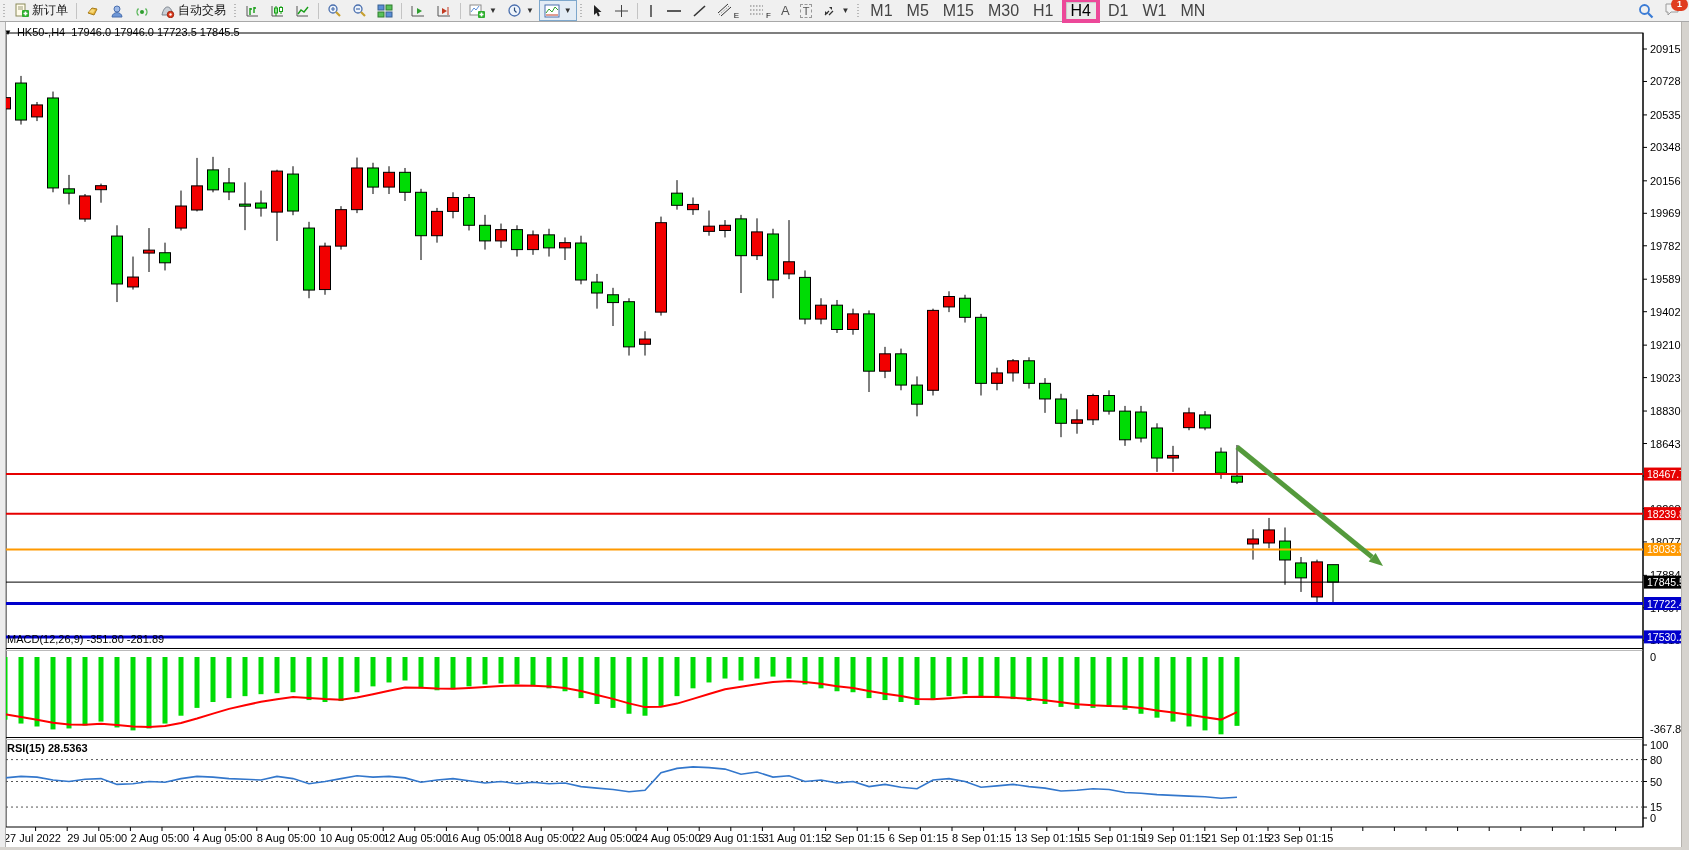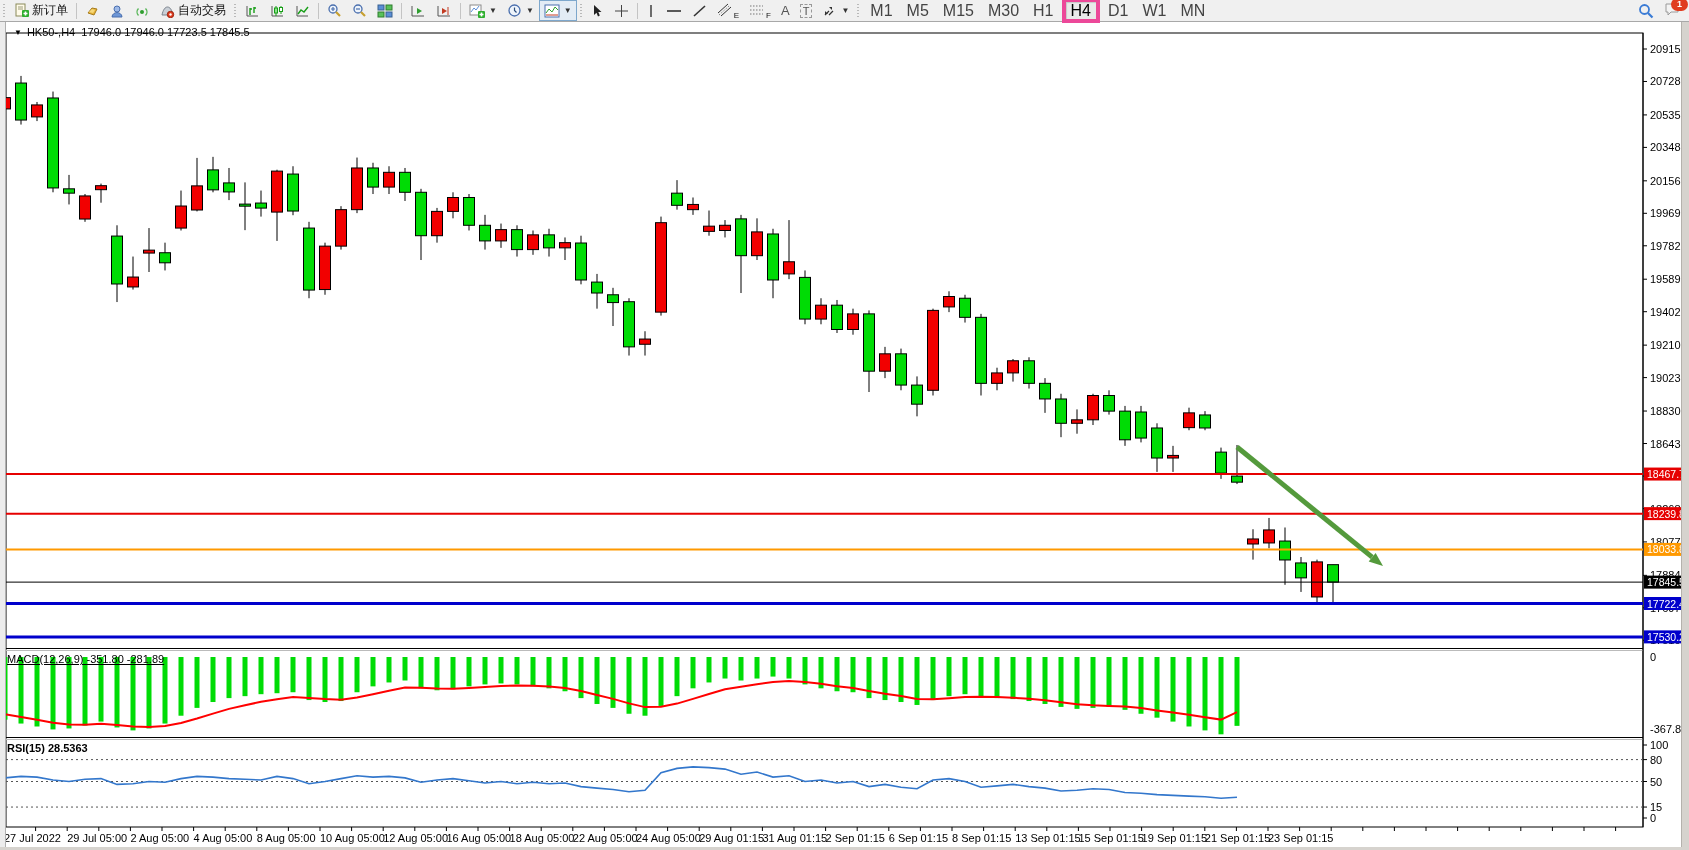--- a/index.html
+++ b/index.html
@@ -20,23 +20,23 @@
   .tf-btn.active{background:#e9e9e9;border:4px solid #ec4899;box-shadow:inset 1px 1px 1px rgba(0,0,0,.15);color:#000;}
   #tb-right{margin-left:auto;display:flex;align-items:center;padding-right:8px;gap:10px;}
   .notif{position:relative;}
   .notif .badge{position:absolute;top:-4px;right:-7px;min-width:13px;height:13px;border-radius:7px;background:#e03c1f;
     color:#fff;font-size:9px;font-weight:bold;display:flex;align-items:center;justify-content:center;padding:0 2px;}
   
   #plot{position:absolute;left:0;top:0;}
   .ax{font-size:11px;fill:#000;font-family:"Liberation Sans",sans-serif;}
   .badge-t{font-size:10.5px;fill:#fff;font-family:"Liberation Sans",sans-serif;}
   .lbl{position:absolute;font-size:11px;color:#000;z-index:4;white-space:pre;}
-  #chart-title{left:14px;top:26px;}
+  #chart-title{left:4px;top:26px;}
   #chart-title .tri{font-size:8px;vertical-align:1px;margin-right:5px;}
-  #macd-label{left:7px;top:653px;text-decoration:underline;}
+  #macd-label{left:7px;top:633px;}
   #rsi-label{left:7px;top:742px;font-weight:bold;}
   #right-strip{position:absolute;right:0;top:21px;width:7px;height:829px;background:#d6d3ce;border-left:1px solid #b5b2ad;z-index:3;}
   #bottom-strip{position:absolute;left:0;top:847px;width:1689px;height:3px;background:#d6d3ce;z-index:3;}
   #left-strip{position:absolute;left:0;top:21px;width:5px;height:829px;background:#ececec;border-right:1px solid #b0b0b0;z-index:3;}
 </style>
 </head>
 <body>
 
 <div id="stage">
 

